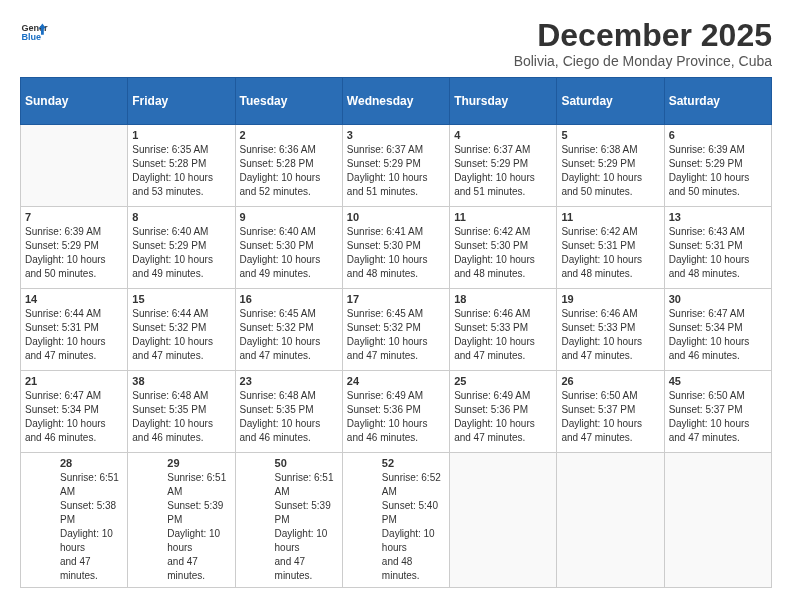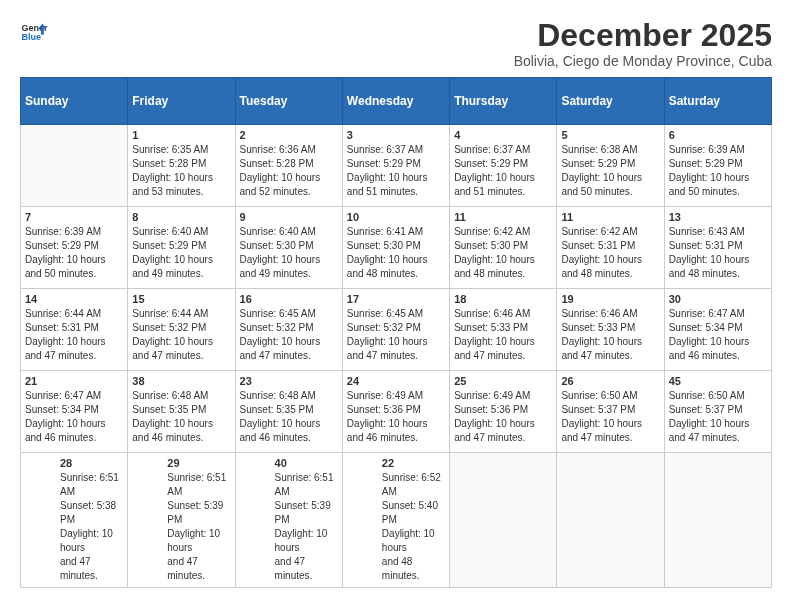--- a/index.html
+++ b/index.html
@@ -238,25 +238,25 @@
         <tr>
           <td>
             <div class="day-number">28</div>
             <div class="day-info">Sunrise: 6:51 AM<br>Sunset: 5:38 PM<br>Daylight: 10 hours<br>and 47 minutes.</div>
           </td>
           <td>
             <div class="day-number">29</div>
             <div class="day-info">Sunrise: 6:51 AM<br>Sunset: 5:39 PM<br>Daylight: 10 hours<br>and 47 minutes.</div>
           </td>
           <td>
-            <div class="day-number">40</div>
+            <div class="day-number">50</div>
             <div class="day-info">Sunrise: 6:51 AM<br>Sunset: 5:39 PM<br>Daylight: 10 hours<br>and 47 minutes.</div>
           </td>
           <td>
-            <div class="day-number">22</div>
+            <div class="day-number">52</div>
             <div class="day-info">Sunrise: 6:52 AM<br>Sunset: 5:40 PM<br>Daylight: 10 hours<br>and 48 minutes.</div>
           </td>
           <td class="empty-cell"></td>
           <td class="empty-cell"></td>
           <td class="empty-cell"></td>
         </tr>
       </tbody>
   </table>
 </div>
 

